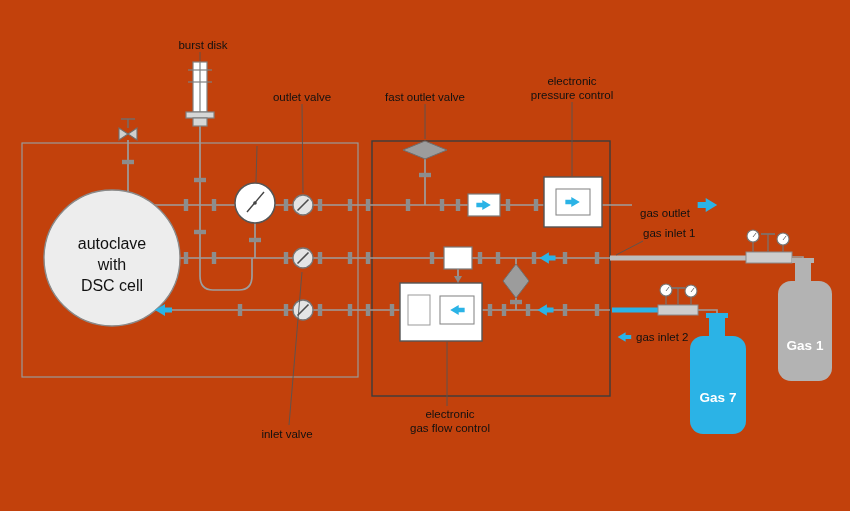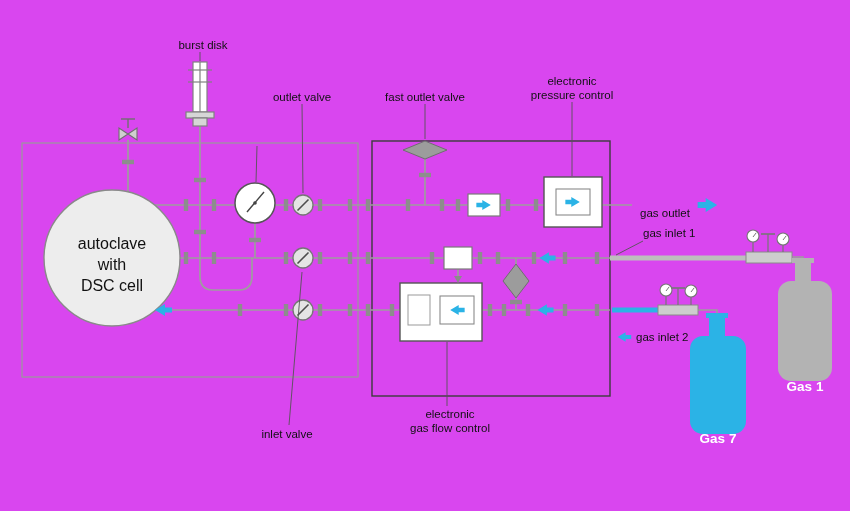--- a/index.html
+++ b/index.html
@@ -1,27 +1,27 @@
 <!DOCTYPE html>
 <html><head>
 <meta charset="utf-8">
 <style>
   html,body { margin:0; padding:0; background:#fff; }
   .diagram {
-    position:relative; width:850px; height:511px; background:#d946ef;
+    position:relative; width:850px; height:511px; background:#c2410c;
     font-family:"Liberation Sans", sans-serif; overflow:hidden;
   }
   .diagram svg { position:absolute; left:0; top:0; }
   .lbl {
     position:absolute; font-size:11.5px; color:#111; text-align:center;
     white-space:pre-line; line-height:1.22;
   }
   .lbl-left { text-align:left; }
   .vessel-lbl { font-size:16px; line-height:1.3; }
-  .bottle-lbl { color:#fff; font-weight:bold; font-size:13.5px;margin-top:41px; }
+  .bottle-lbl { color:#fff; font-weight:bold; font-size:13.5px; }
 </style>
 </head>
 <body>
 
 <div class="diagram">
 
 <svg width="850" height="511" viewBox="0 0 850 511">
   <defs>
     <g id="cpl">
           <rect x="-2.2" y="-6" width="4.4" height="12" fill="#8d8d8d"></rect>

